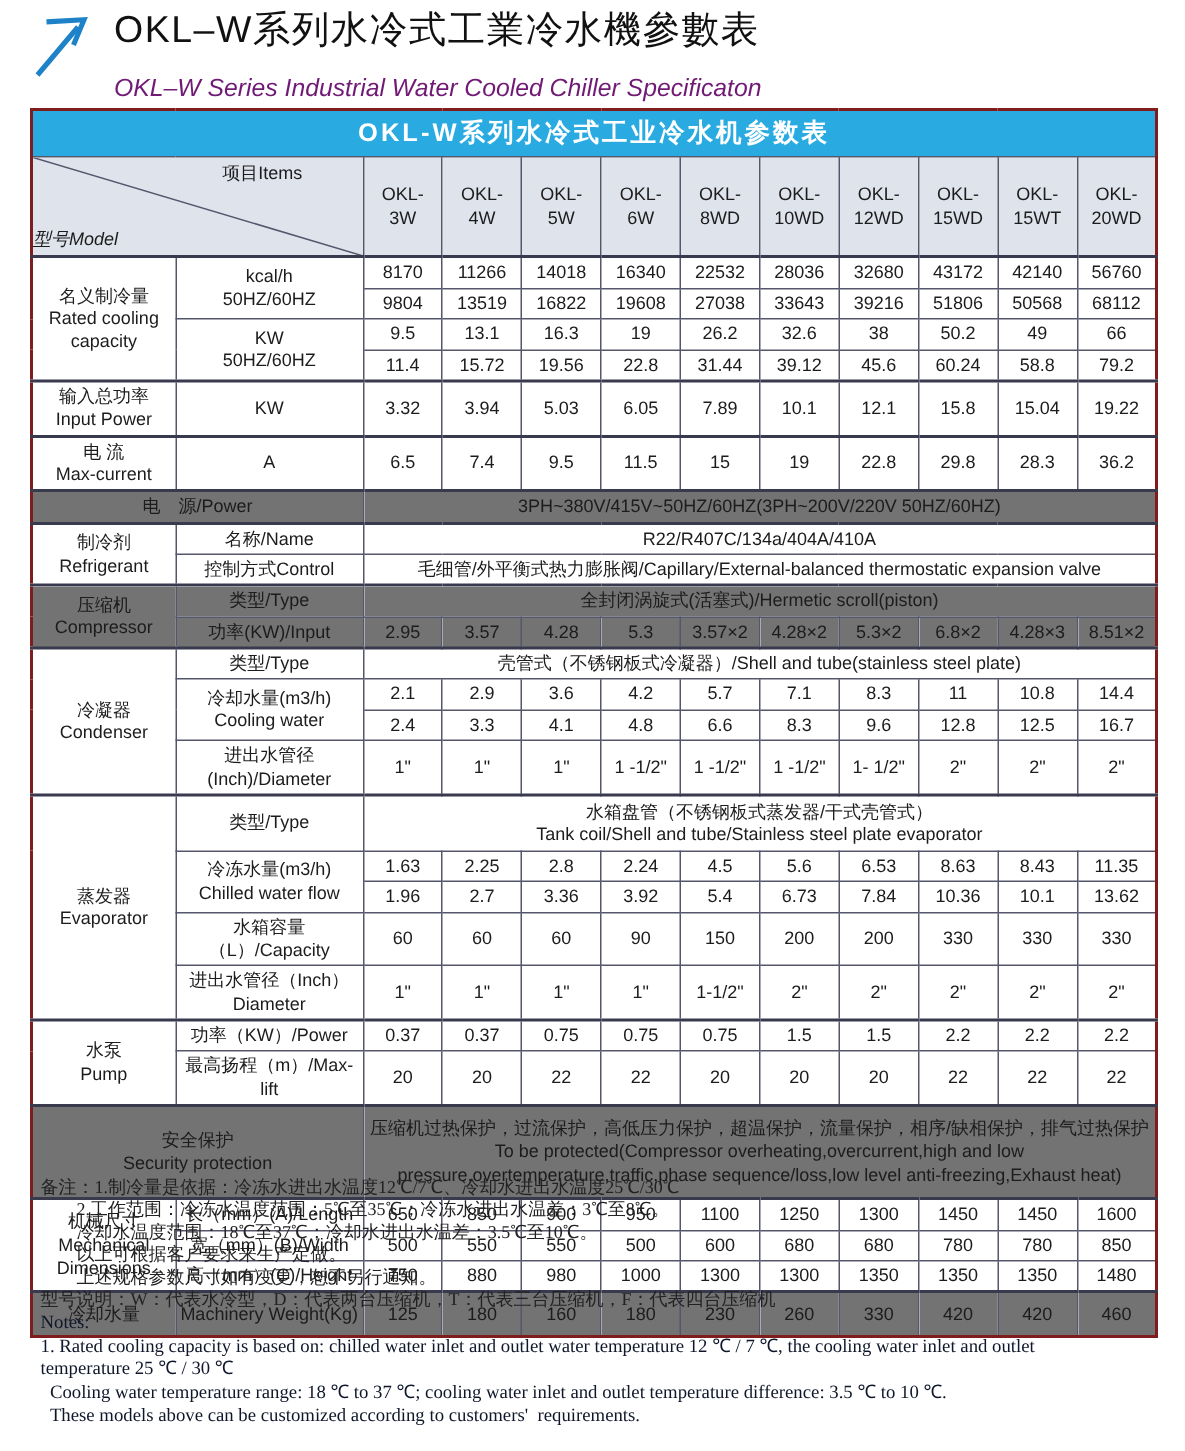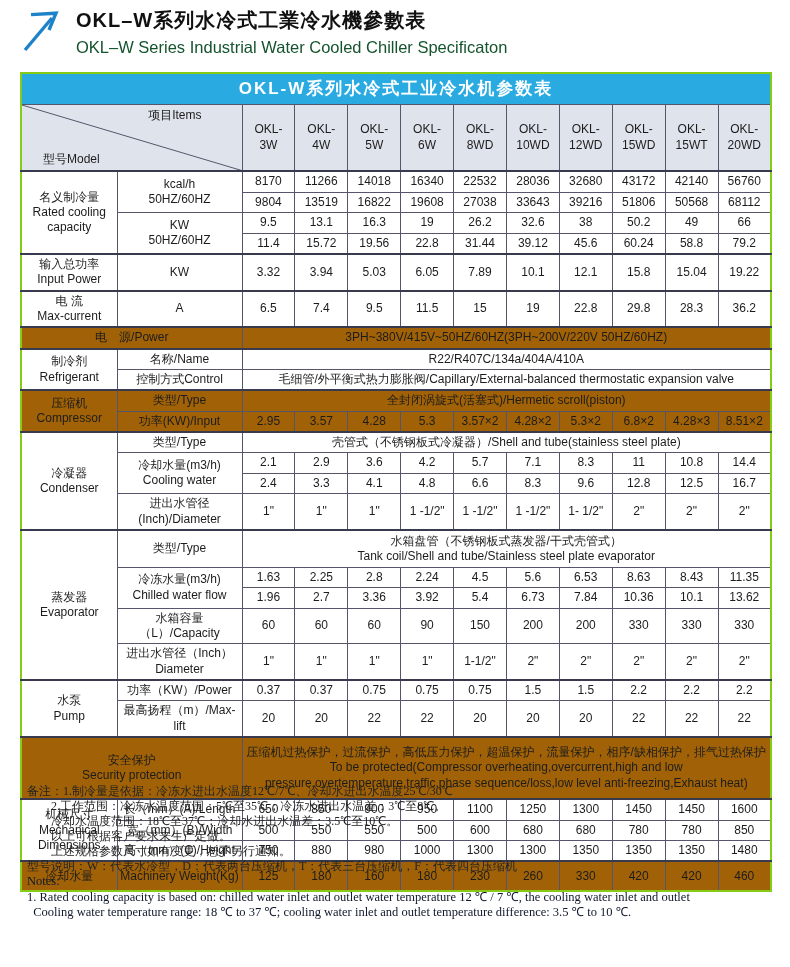--- a/index.html
+++ b/index.html
@@ -4,48 +4,48 @@
 <style>
   html,body{margin:0;padding:0;}
   body{
     width:790px;height:967px;background:#ffffff;position:relative;
     font-family:"Liberation Sans","DejaVu Sans",sans-serif;color:#1c1c1c;
     -webkit-font-smoothing:antialiased;
   }
   
   .page-header{position:absolute;top:5px;left:18px;display:flex;align-items:flex-start;}
   .logo{width:50px;height:50px;margin-right:8px;flex:0 0 auto;}
-  .titles .title-zh{font-size:20px;font-weight:bold;letter-spacing:1px;line-height:30px;color:#111;}
-  .titles .title-en{font-size:16.5px;line-height:20px;margin-top:2px;color:#14532d;}
+  .titles .title-zh{font-size:25px;font-weight:normal;letter-spacing:1px;line-height:30px;color:#111;}
+  .titles .title-en{font-size:16.5px;line-height:20px;margin-top:14px;color:#701a75;font-style:italic;}
   
   .spec{
     position:absolute;top:72px;left:20px;width:750px;
     border-collapse:collapse;table-layout:fixed;
     font-size:12px;
-    border:2px solid #84cc16;
+    border:2px solid #7f1d1d;
   }
   .spec td{
     border:1px solid #55566b;
     text-align:center;vertical-align:middle;
     padding:2px 2px;line-height:1.28;
     white-space:pre-line;overflow:hidden;
   }
   .banner{
     background:#29abe2;color:#ffffff;font-size:17px;font-weight:bold;
     height:26px;letter-spacing:2px;border-bottom:2px solid #3a3a4e;
   }
   .hdr{background:#dfe3ec;}
-  .gray{background:#a16207;}
+  .gray{background:#737373;}
   .left{text-align:left;padding-left:8px;}
   tr.sec td{border-top:2px solid #3a3a4e;}
   tr.thin td{border-top:1px solid #9aa2ac;}
   .corner{position:relative;height:34px;padding:0;}
   .corner .diag{position:absolute;inset:0;width:100%;height:100%;}
   .corner .diag line{stroke:#55566b;stroke-width:1;}
-  .corner-model{position:absolute;left:21px;bottom:3px;}
+  .corner-model{position:absolute;left:0;bottom:3px;font-style:italic;}
   .corner-items{position:absolute;right:40px;top:3px;text-align:right;}
   .h24 td{height:24px;} .h28 td{height:28px;} .h30 td{height:30px;}
   .h32 td{height:32px;} .h56 td{height:56px;}
   
   .notes{position:absolute;top:784px;left:27px;width:745px;}
   .note-line{white-space:pre-wrap;font-family:Liberation Serif, serif;}
   .note-line.cn{font-size:12px;line-height:15px;color:#222;}
   .note-line.en{font-size:12.5px;line-height:15.5px;color:#0f172a;}
 </style>
 </head>
@@ -443,14 +443,16 @@
 
 <div class="notes">
   <div class="note-line cn">备注：1.制冷量是依据：冷冻水进出水温度12℃/7℃、冷却水进出水温度25℃/30℃</div>
   <div class="note-line cn">　　2.工作范围：冷冻水温度范围：5℃至35℃；冷冻水进出水温差：3℃至8℃。</div>
   <div class="note-line cn">　　冷却水温度范围：18℃至37℃；冷却水进出水温差：3.5℃至10℃。</div>
   <div class="note-line cn">　　以上可根据客户要求来生产定做。</div>
   <div class="note-line cn">　　上述规格参数尺寸如有变更，恕不另行通知。</div>
   <div class="note-line cn">型号说明：W：代表水冷型，D：代表两台压缩机，T：代表三台压缩机，F：代表四台压缩机</div>
   <div class="note-line en">Notes:</div>
   <div class="note-line en">1. Rated cooling capacity is based on: chilled water inlet and outlet water temperature 12 ℃ / 7 ℃, the cooling water inlet and outlet</div>
+  <div class="note-line en">temperature 25 ℃ / 30 ℃</div>
   <div class="note-line en">  Cooling water temperature range: 18 ℃ to 37 ℃; cooling water inlet and outlet temperature difference: 3.5 ℃ to 10 ℃.</div>
+  <div class="note-line en">  These models above can be customized according to customers'  requirements.</div>
 </div>
 
 </body></html>

